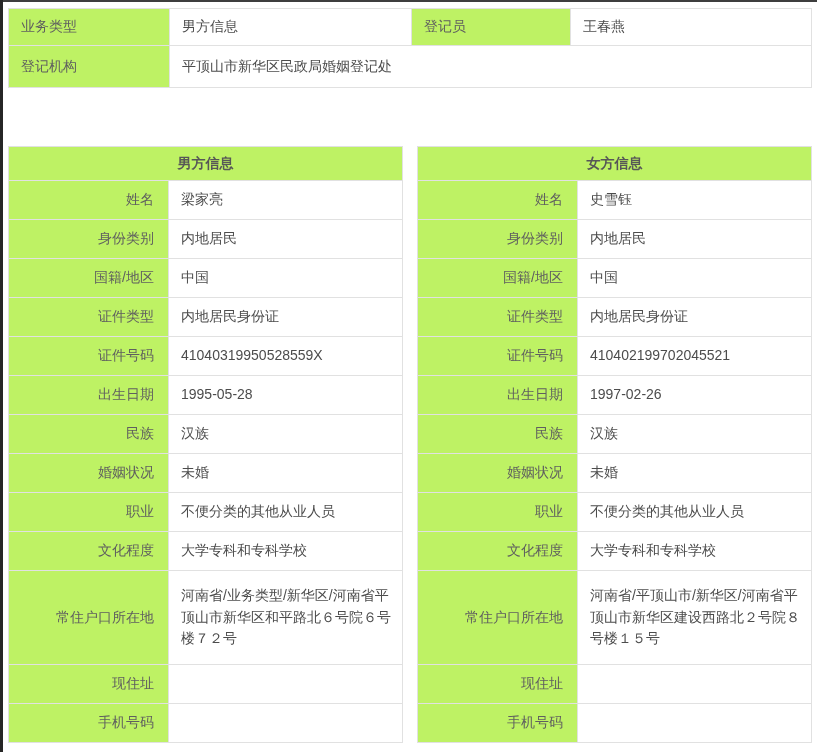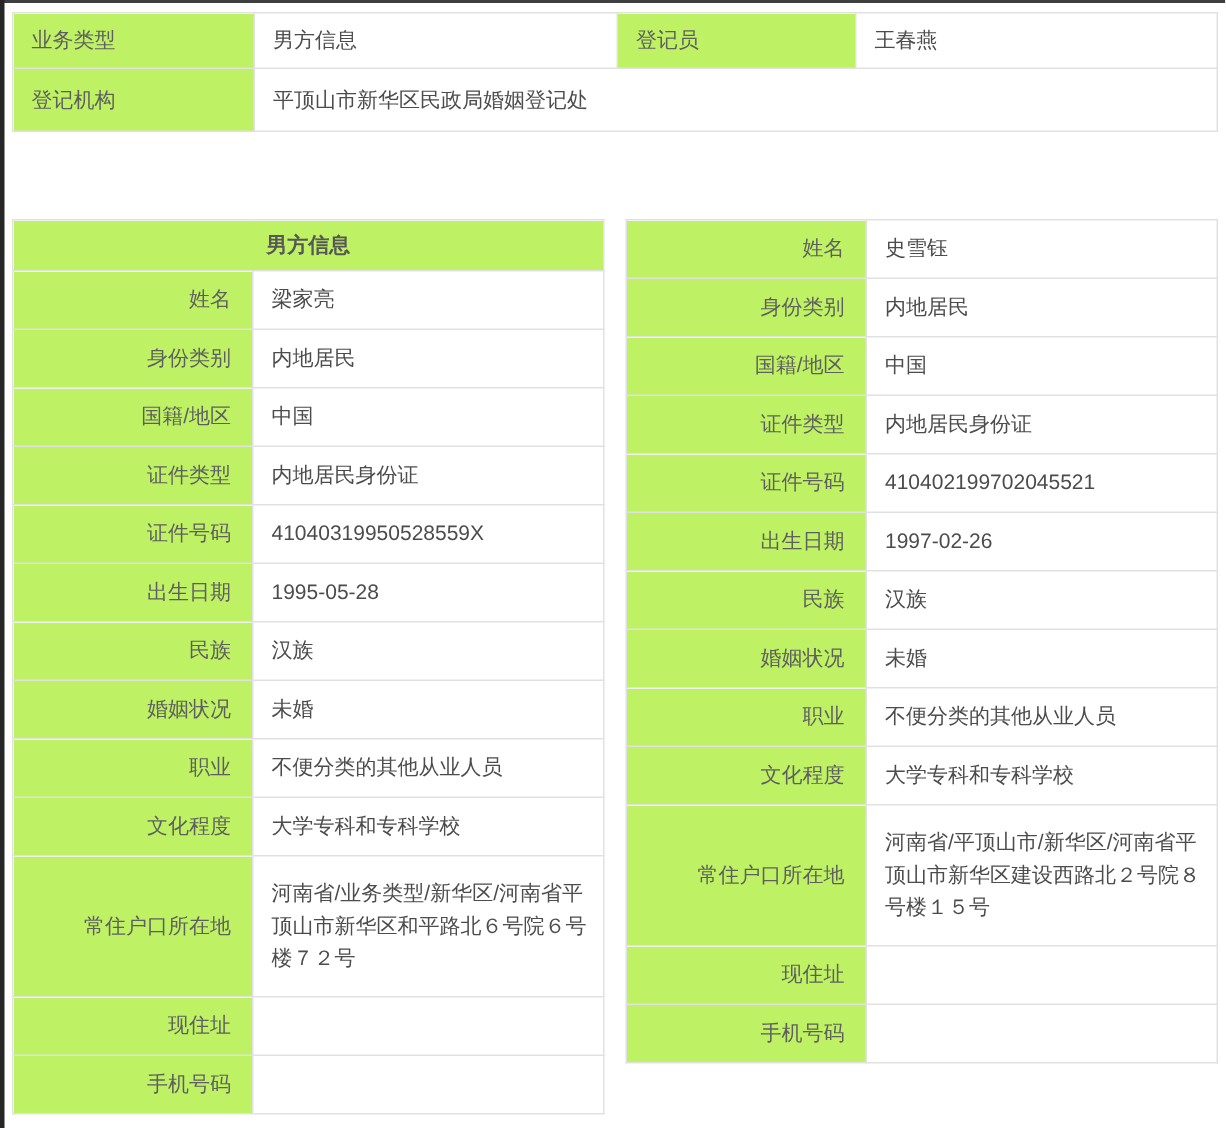--- a/index.html
+++ b/index.html
@@ -167,20 +167,23 @@
     </tr>
   </tbody>
     </table>
 
   <table id="female-table" class="person-table">
     <colgroup>
         <col style="width:160px">
         <col style="width:234px">
       </colgroup>
     <tbody>
+        <tr>
+      <td class="title" colspan="2">女方信息</td>
+    </tr>
     <tr class="row">
       <td class="lbl">姓名</td>
       <td class="val">史雪钰</td>
     </tr>
     <tr class="row">
       <td class="lbl">身份类别</td>
       <td class="val">内地居民</td>
     </tr>
     <tr class="row">
       <td class="lbl">国籍/地区</td>

